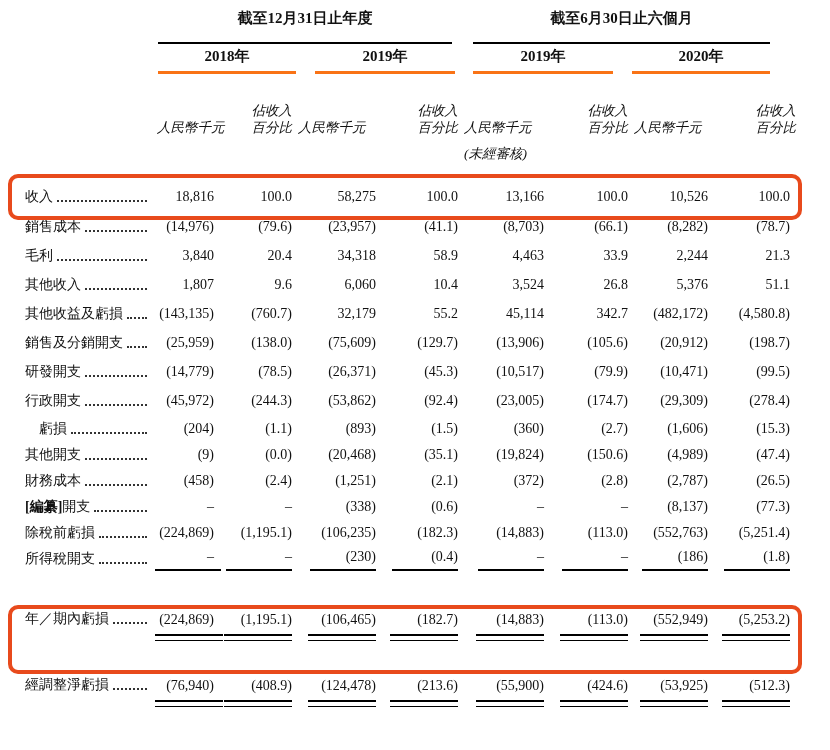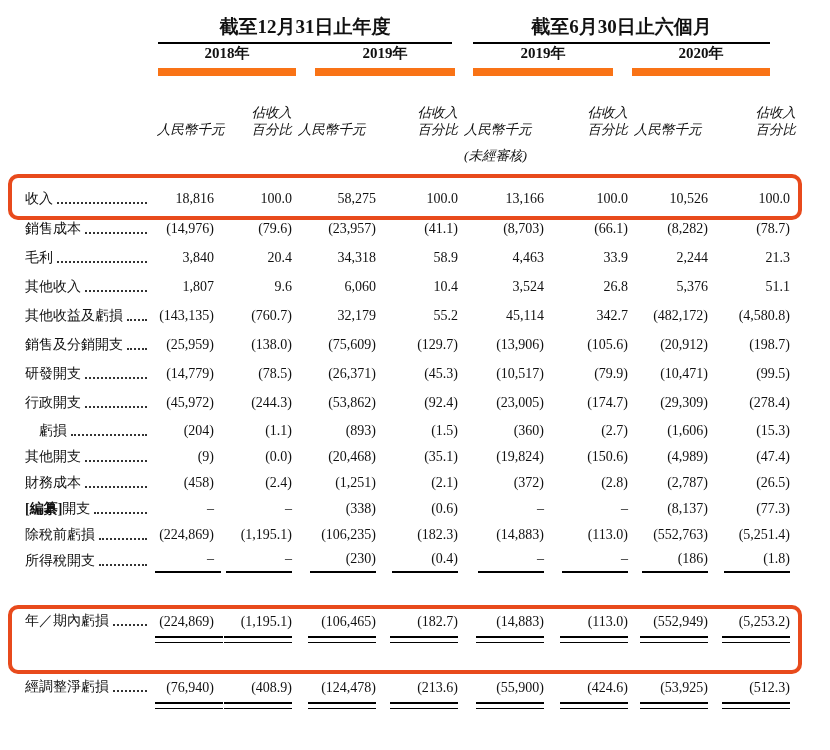--- a/index.html
+++ b/index.html
@@ -12,27 +12,27 @@
     position:absolute;left:15px;top:6px;width:785px;
     border-collapse:collapse;table-layout:fixed;
   }
   th,td{padding:0;margin:0;font-weight:normal;vertical-align:middle;}
   
   tr.grp-row{height:38px;}
   tr.yr-row{height:30px;}
   tr.sub-row{height:88px;}
   th.grp,th.yr{vertical-align:bottom;}
   th.grp .gline{
-    border-bottom:2px solid #000;padding-bottom:2px;
-    font-weight:bold;font-size:19px;text-align:center;white-space:nowrap;
+    border-bottom:2px solid #000;padding-bottom:14px;
+    font-weight:bold;font-size:15px;text-align:center;white-space:nowrap;
   }
   th.grp.g1 .gline{margin:0 10px 0 3px;}
   th.grp.g2 .gline{margin:0 30px 0 11px;}
   th.yr .yline{
-    border-bottom:8px solid #f97316;padding-bottom:5px;
+    border-bottom:3px solid #f97316;padding-bottom:5px;
     font-weight:bold;font-size:15px;text-align:center;white-space:nowrap;
   }
   th.yr.y1 .yline{margin:0 0 0 3px;}
   th.yr.y2 .yline{margin:0 7px 0 19px;}
   th.yr.y3 .yline{margin:0 19px 0 11px;}
   th.yr.y4 .yline{margin:0 30px 0 0;}
   th.sub{vertical-align:bottom;padding-bottom:26px;font-style:italic;font-size:13.5px;position:relative;}
   th.sub .rmb{text-align:left;padding-left:2px;white-space:nowrap;line-height:17px;}
   th.sub .pct{text-align:right;padding-right:4px;white-space:nowrap;line-height:17px;}
   th.sub .unaud{position:absolute;left:2px;bottom:0;white-space:nowrap;line-height:17px;font-style:italic;}

